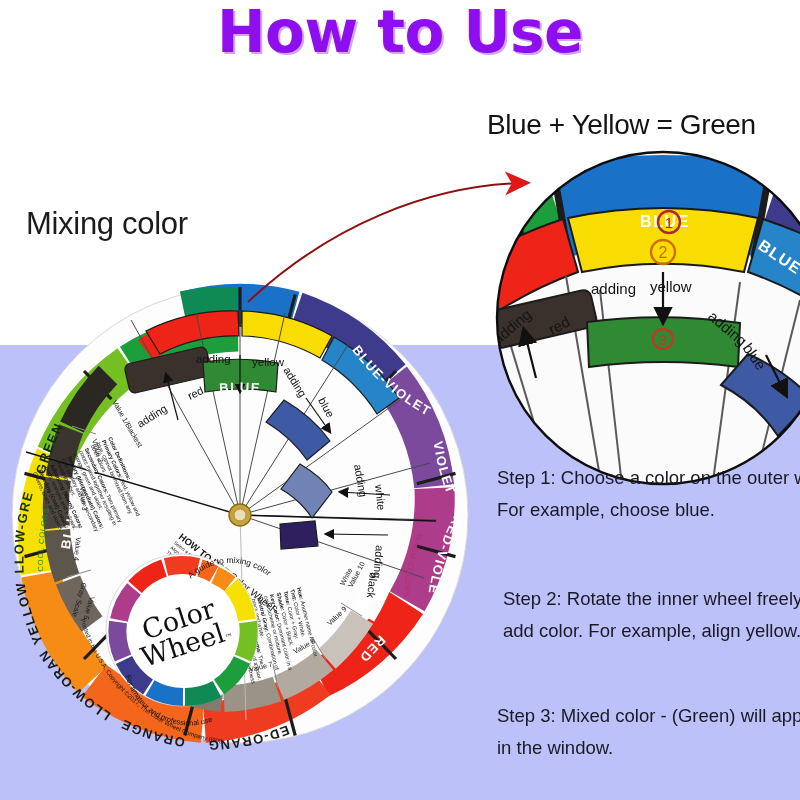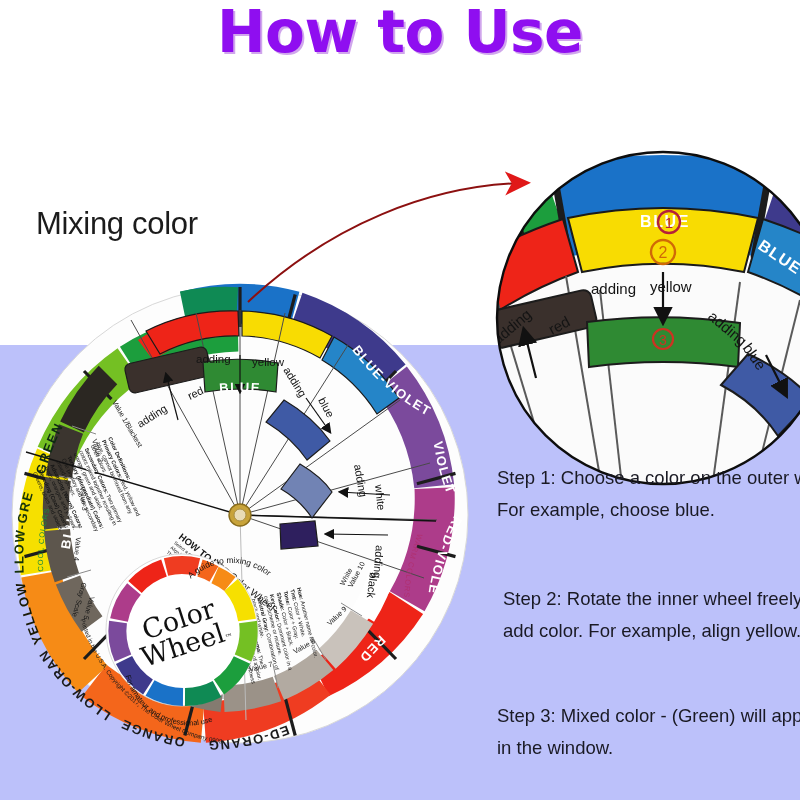--- a/index.html
+++ b/index.html
@@ -19,21 +19,21 @@
   .title{
     position:absolute;left:0;top:-2px;width:800px;text-align:center;
     font-size:58px;font-weight:bold;letter-spacing:-0.5px;
     color:#8f0ef0;
     font-family:"DejaVu Sans","Liberation Sans",sans-serif;
     text-shadow:2px 2px 0 rgba(120,0,200,.35);
   }
 
   
   .mixing-label{
-    position:absolute;left:36px;top:206px;
+    position:absolute;left:26px;top:206px;
     font-size:31px;color:#1b1b1b;letter-spacing:-0.3px;
     font-family:"Liberation Sans",sans-serif;
   }
   .equation-label{
     position:absolute;left:487px;top:109px;
     font-size:28px;color:#141414;letter-spacing:-0.4px;white-space:nowrap;
     font-family:"Liberation Sans",sans-serif;
   }
 
   
@@ -393,20 +393,21 @@
           <text x="663" y="345" font-size="14" fill="#cc3322" text-anchor="middle" class="tiny">3</text>
         </g>
       </g>
       <circle cx="663" cy="318" r="166" fill="none" stroke="#0d0d0d" stroke-width="2.4"></circle>
     </g>
   </svg>
 
   <div class="title">How to Use</div>
 
   <div class="mixing-label">Mixing color</div>
+  <div class="equation-label">Blue + Yellow = Green</div>
 
   <div class="step step1">
     <div>Step 1: Choose a color on the outer wheel.</div>
     <div>For example, choose blue.</div>
   </div>
   <div class="step step2">
     <div>Step 2: Rotate the inner wheel freely to</div>
     <div>add color. For example, align yellow.</div>
   </div>
   <div class="step step3">

